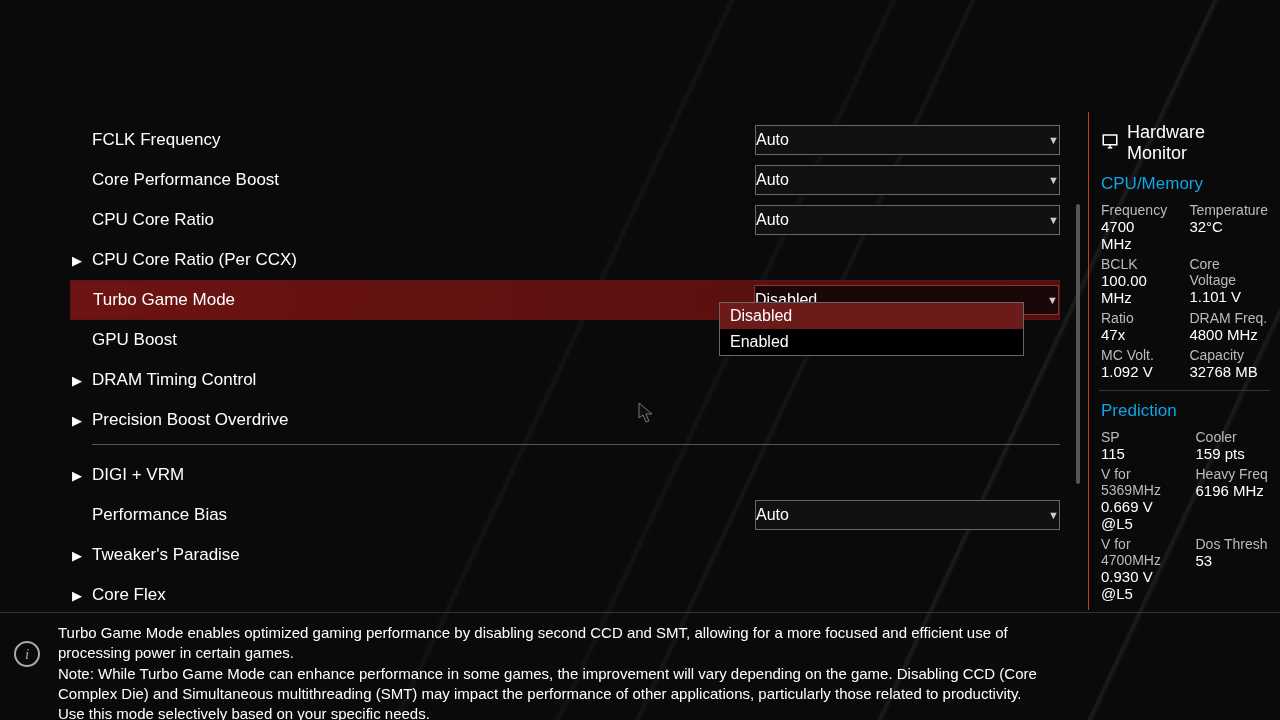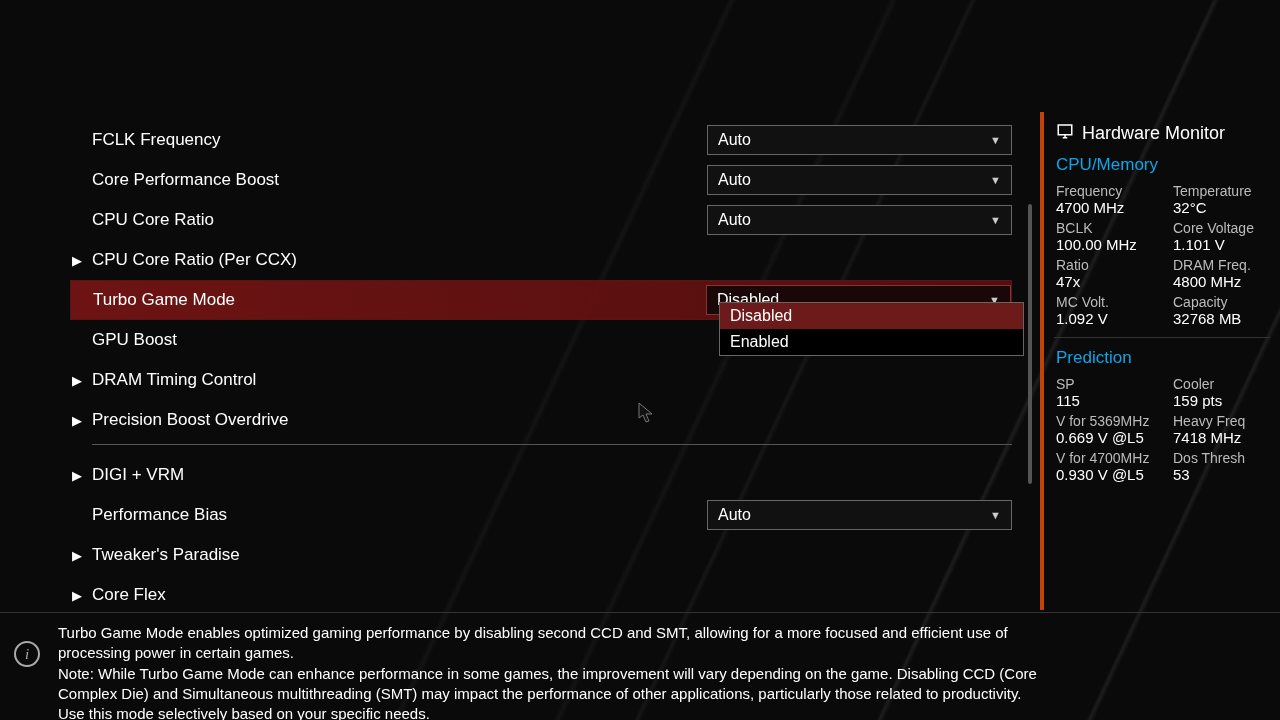--- a/index.html
+++ b/index.html
@@ -64,36 +64,36 @@
     position:relative;
   }
   .row .label { flex:1; padding-left:22px; }
   .row .caret { position:absolute; left:2px; font-size:13px; }
   .row.sel { background: linear-gradient(90deg, rgba(120,20,20,0.9), rgba(90,15,15,0.9)); border:1px solid #5a1414; }
   .divider { border-top:1px solid #555; margin:4px 0 10px 22px; }
   .select {
     width:305px; height:30px;
     border:1px solid #666; background:#111;
     display:flex; align-items:center; justify-content:space-between;
-    padding:0 10px; cursor:pointer;
+    padding:0 0; cursor:pointer;
     font-size:16px;
   }
   .select .chev { font-size:11px; color:#ccc; }
   .row.sel .select { border-color:#883333; background:#1a0808; }
   .dropdown {
     position:absolute; left:687px; top:190px;
     width:305px; background:#000; border:1px solid #666;
     z-index:10; font-size:16px;
   }
   .dropdown div { padding:4px 10px; cursor:pointer; }
   .dropdown .hi { background:#6d1a1a; }
   .scrollbar { position:absolute; right:8px; top:92px; width:4px; height:280px; background:#555; border-radius:2px;}
   .sidebar {
-    width:240px; padding:10px 12px;
-    border-left:4px solid #c2410c;
+    width:192px; padding:10px 12px;
+    border-left:1px solid #c2410c;
     font-size:15px;
     position:relative;
   }
   .hwmon-title { display:flex; align-items:center; gap:8px; font-size:18px; margin-bottom:10px;}
   .sec-title { color:#0ea5e9; font-size:17px; margin:10px 0 8px 0; }
   .grid2 { display:grid; grid-template-columns: 1fr 1fr; gap:4px 22px; }
   .mlabel { color:#bbb; font-size:14px; }
   .mval { color:#fff; font-size:15px; }
   .hr { border-top:1px solid #333; margin:10px -2px; }
   .footer {
@@ -343,21 +343,21 @@
       <div>
           <div class="mlabel">Cooler</div>
           <div class="mval">159 pts</div>
         </div>
       <div>
         <div class="mlabel"><span>V for </span><span class="hot">5369MHz</span></div>
         <div class="mval">0.669 V @L5</div>
       </div>
       <div>
           <div class="mlabel">Heavy Freq</div>
-          <div class="mval">7418 MHz</div>
+          <div class="mval">6196 MHz</div>
         </div>
       <div>
         <div class="mlabel"><span>V for </span><span class="hot">4700MHz</span></div>
         <div class="mval">0.930 V @L5</div>
       </div>
       <div>
           <div class="mlabel">Dos Thresh</div>
           <div class="mval">53</div>
         </div>
     </div>

